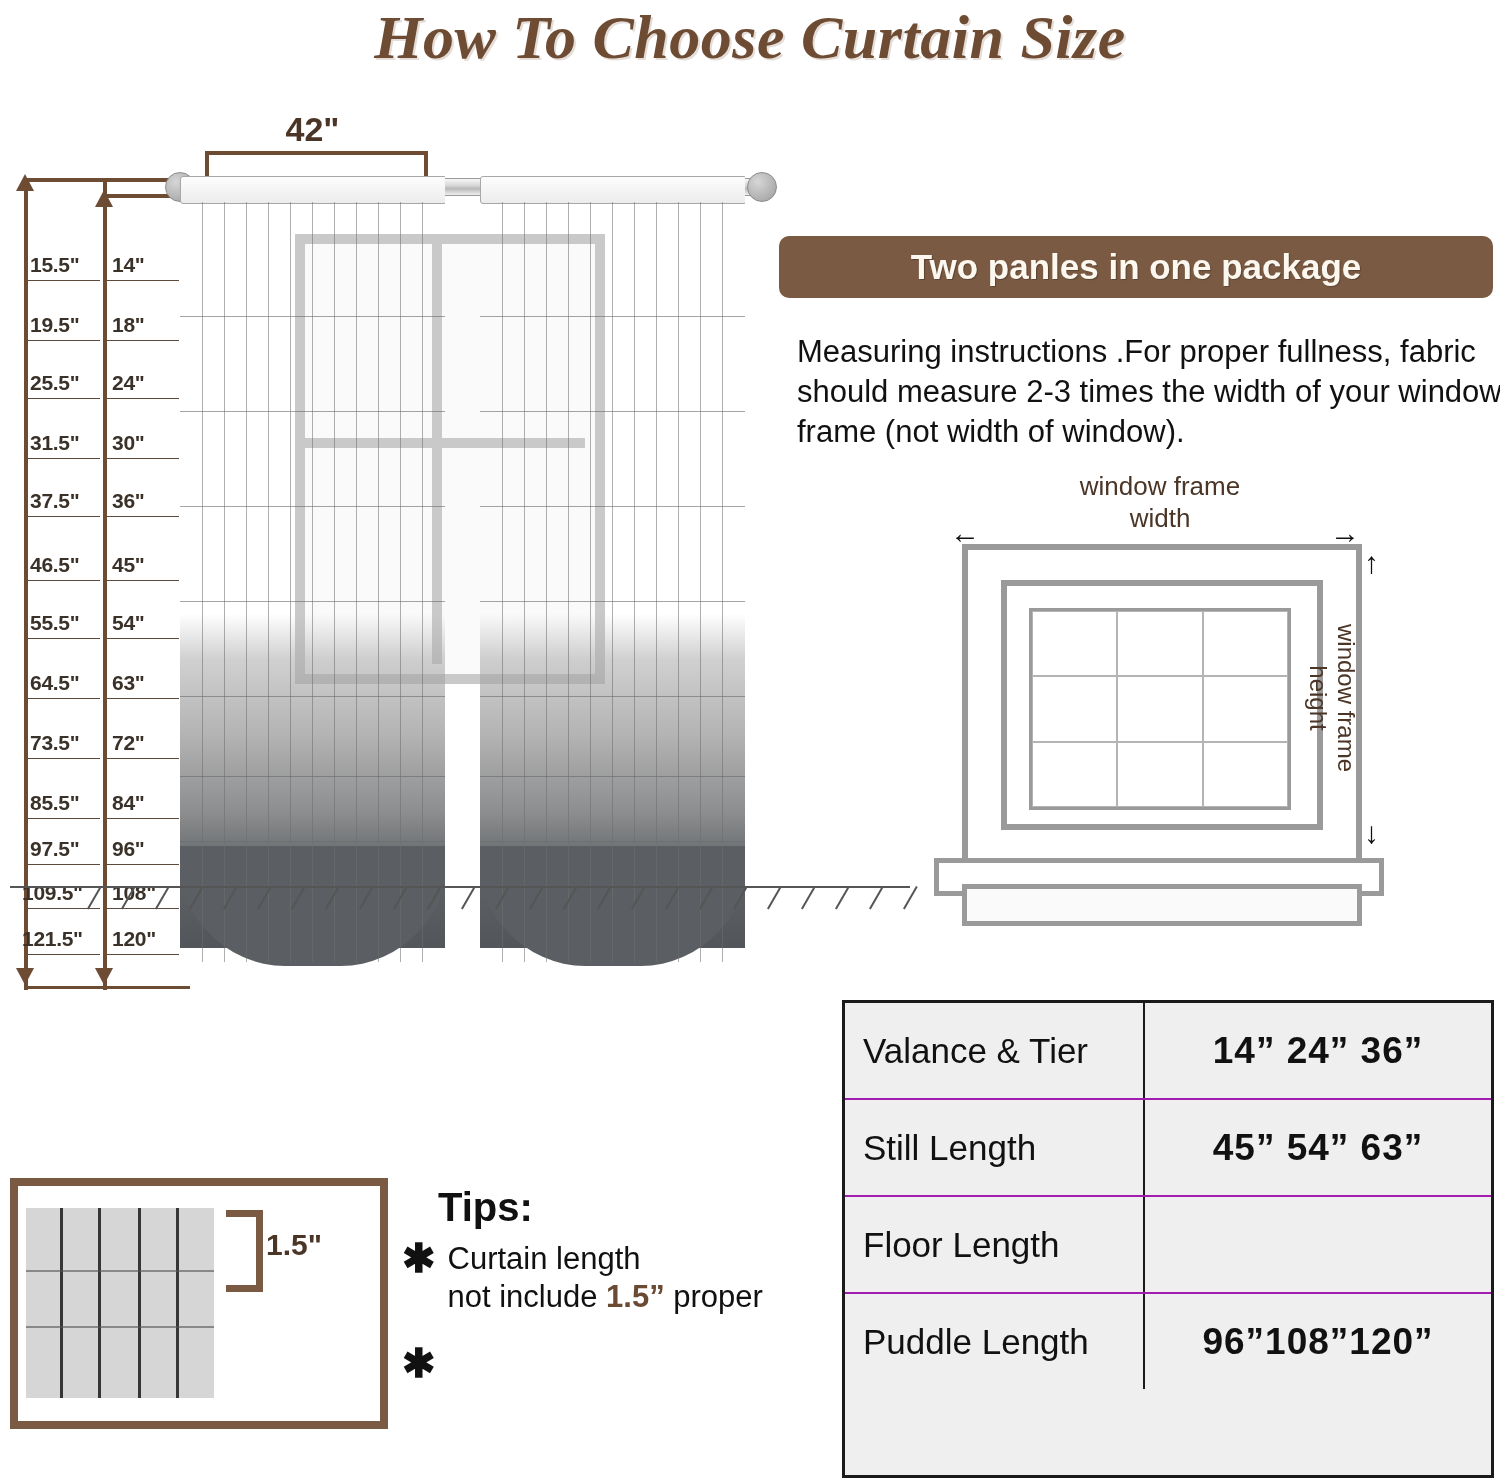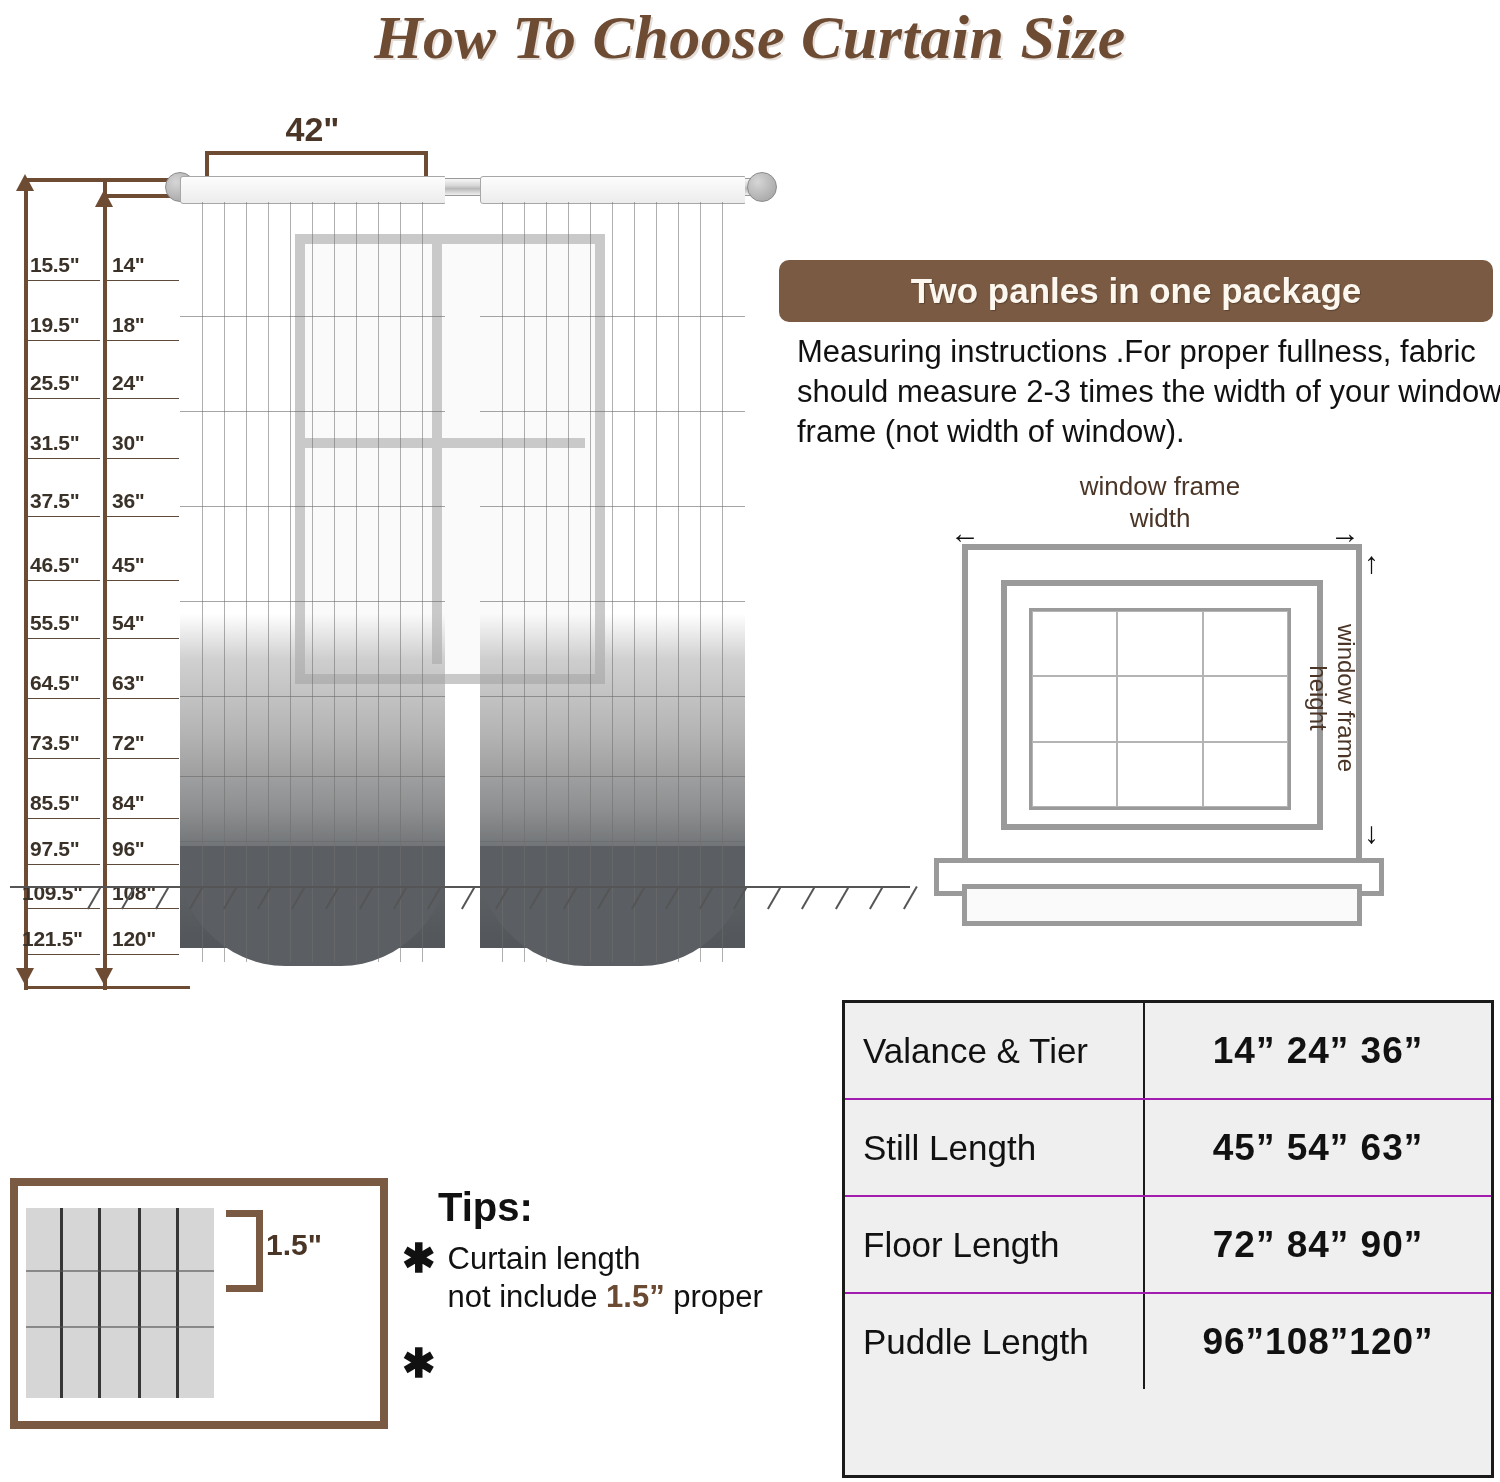--- a/index.html
+++ b/index.html
@@ -75,21 +75,21 @@
   .vfold{position:absolute;top:26px;width:0;height:760px;border-left:1.2px solid rgba(110,110,110,.55);}
   .wave{position:absolute;left:0;width:100%;height:0;border-top:1.6px solid rgba(105,105,105,.6);}
   .hem{position:absolute;left:-6px;bottom:0;width:278px;height:120px;
        background:#5b5f63;border-radius:0 0 40% 40%/0 0 100% 100%;}
   #floor{position:absolute;left:-150px;top:718px;width:900px;height:0;border-top:2px solid #555;}
   .hatch{position:absolute;top:718px;width:2px;height:26px;background:#555;
          transform:rotate(30deg);transform-origin:top left;}
 
   
   #banner{position:absolute;left:779px;top:236px;width:714px;height:62px;
-     background:#7A5A42;border-radius:10px;display:flex;align-items:center;justify-content:center;margin-top:24px;}
+     background:#7A5A42;border-radius:10px;display:flex;align-items:center;justify-content:center;}
   #banner span{color:#FCF7EF;font-size:35px;font-weight:bold;
      text-shadow:1px 1px 1px rgba(0,0,0,.25);}
   #instructions{position:absolute;left:797px;top:332px;width:706px;
      font-size:31px;line-height:40px;color:#111;}
 
   
   #wfd{position:absolute;left:920px;top:470px;width:500px;height:420px;}
   #wf-width-label{position:absolute;left:20px;top:0px;width:440px;text-align:center;
      font-size:26px;line-height:32px;color:#4a3526;}
   .warrow{position:absolute;top:48px;font-size:30px;color:#111;line-height:1;}
@@ -374,20 +374,19 @@
       <div class="arow">
         <div class="acell-l">Valance &amp; Tier</div>
         <div class="acell-r">14”  24”  36”</div>
       </div>
       <div class="arow">
         <div class="acell-l">Still Length</div>
         <div class="acell-r">45”  54”  63”</div>
       </div>
       <div class="arow">
         <div class="acell-l">Floor Length</div>
-        <div class="acell-r">72”  84”  90”</div>
       </div>
       <div class="arow">
         <div class="acell-l">Puddle Length</div>
         <div class="acell-r">96”108”120”</div>
       </div>
     </div>
 </div>
 
 </body></html>

